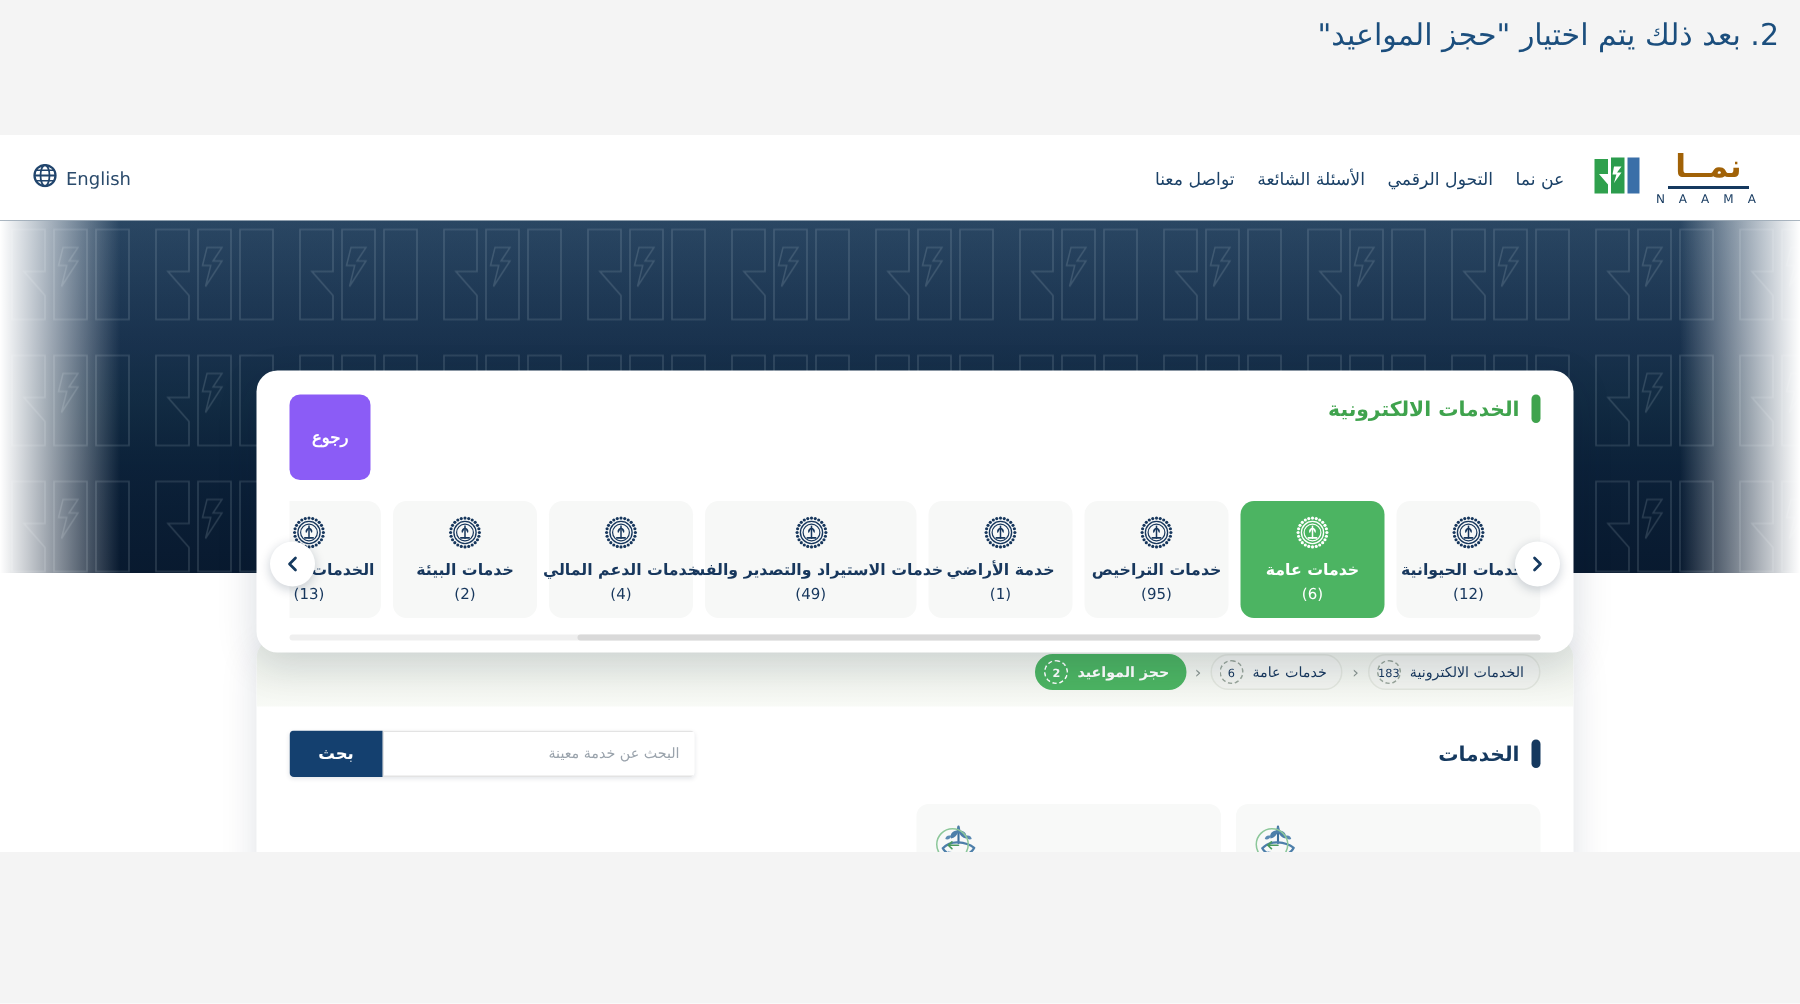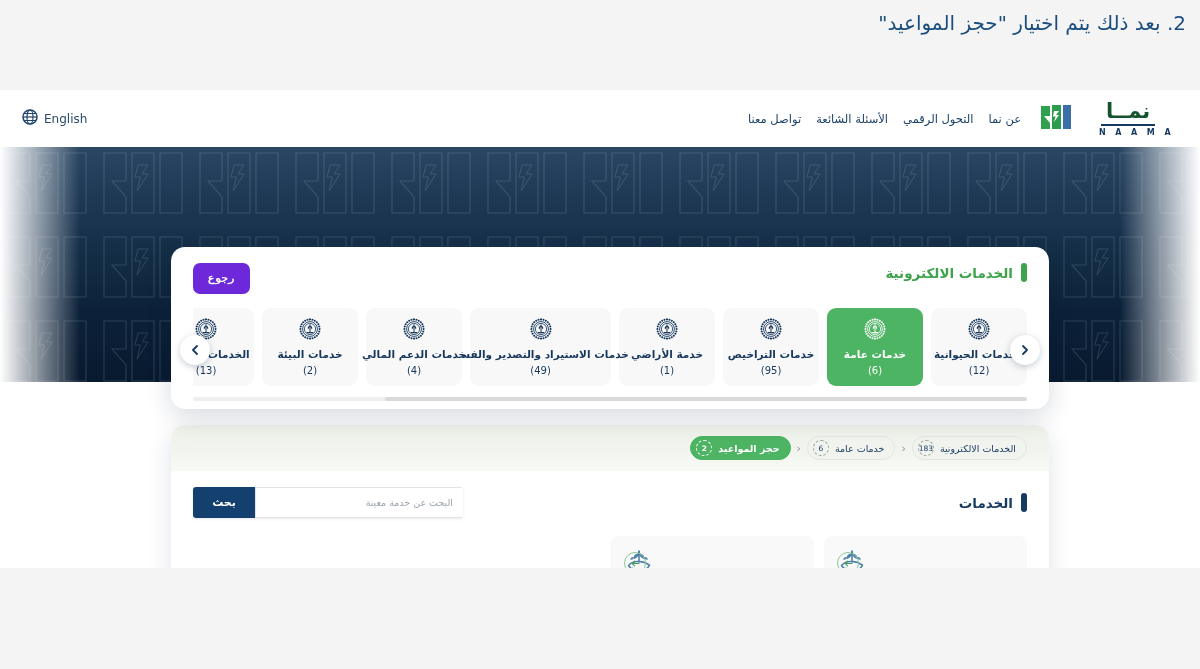--- a/index.html
+++ b/index.html
@@ -58,35 +58,34 @@
     display: flex;
     align-items: center;
     gap: 9px;
     margin-left: 18px;
   }
   .brand-mark { display: block; }
   .brand-word { display: flex; flex-direction: column; align-items: center; line-height: 1; }
   .brand-ar {
     font-size: 21px;
     font-weight: bold;
-    color: #14532d;
+    color: #a16207;
     letter-spacing: 1px;
   }
   .brand-rule {
     width: 54px;
     height: 2px;
     background: #15395f;
     margin: 2px 0 3px;
   }
   .brand-en {
     font-size: 8px;
     letter-spacing: 3.4px;
     color: #15395f;
-    font-weight: bold;
-    margin-left: 17px;
+    font-weight: normal;
   }
 
   .main-nav {
     display: flex;
     align-items: center;
     gap: 15px;
     direction: rtl;
   }
   .main-nav a {
     font-size: 11.5px;
@@ -180,28 +179,28 @@
     height: 19px;
     border-radius: 3px;
     display: inline-block;
   }
   .title-bar.green { background: #3fa34d; }
   .title-bar.navy  { background: #15395f; }
   .section-title.green span.label { color: #3fa34d; }
   .section-title.navy  span.label { color: #15395f; }
 
   .back-btn {
-    background: #6d28d9;
+    background: #8b5cf6;
     color: #ffffff;
     border: none;
     border-radius: 7px;
-    padding: 9px 15px;
+    padding: 22px 15px;
     font-size: 11px;
     font-weight: bold;
-    font-family: Liberation Mono, monospace;
+    font-family: Liberation Serif, serif;
     cursor: pointer;
   }
 
   
   .tabs-wrap { position: relative; }
   .tabs {
     display: flex;
     gap: 8px;
     direction: rtl;
     padding-bottom: 6px;

